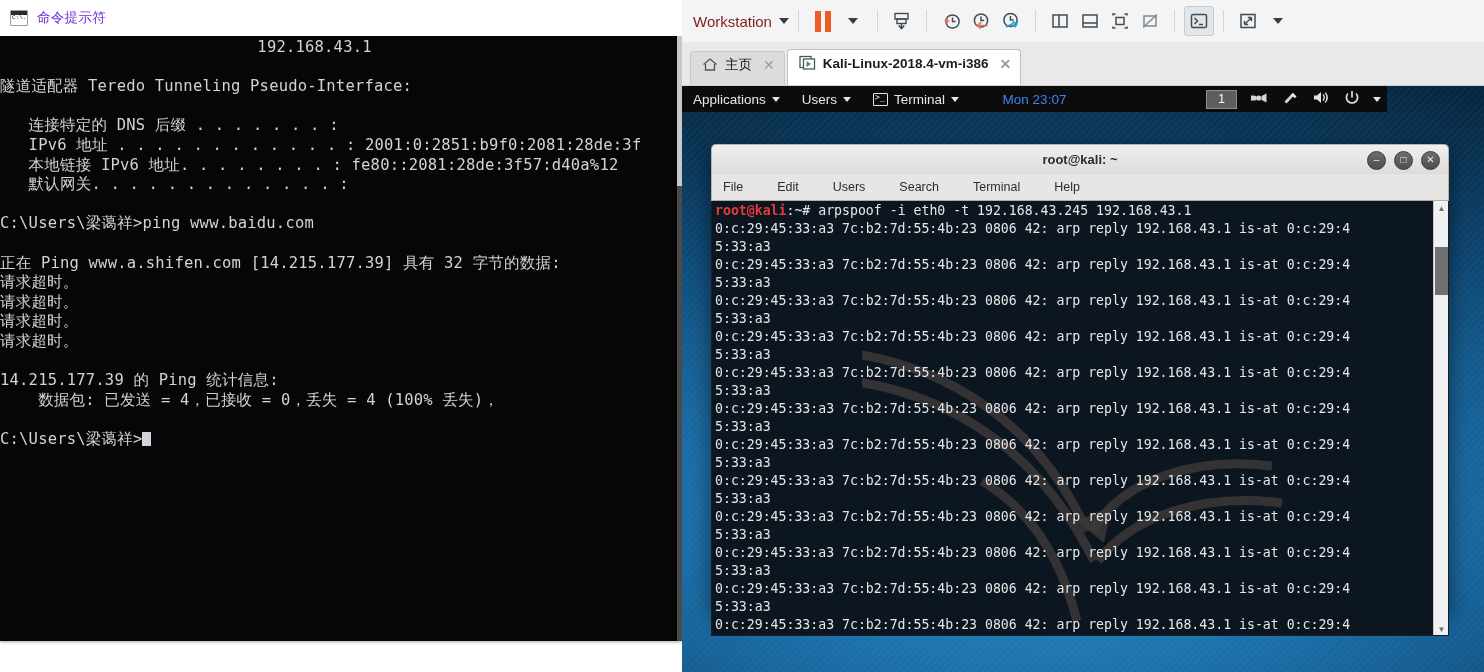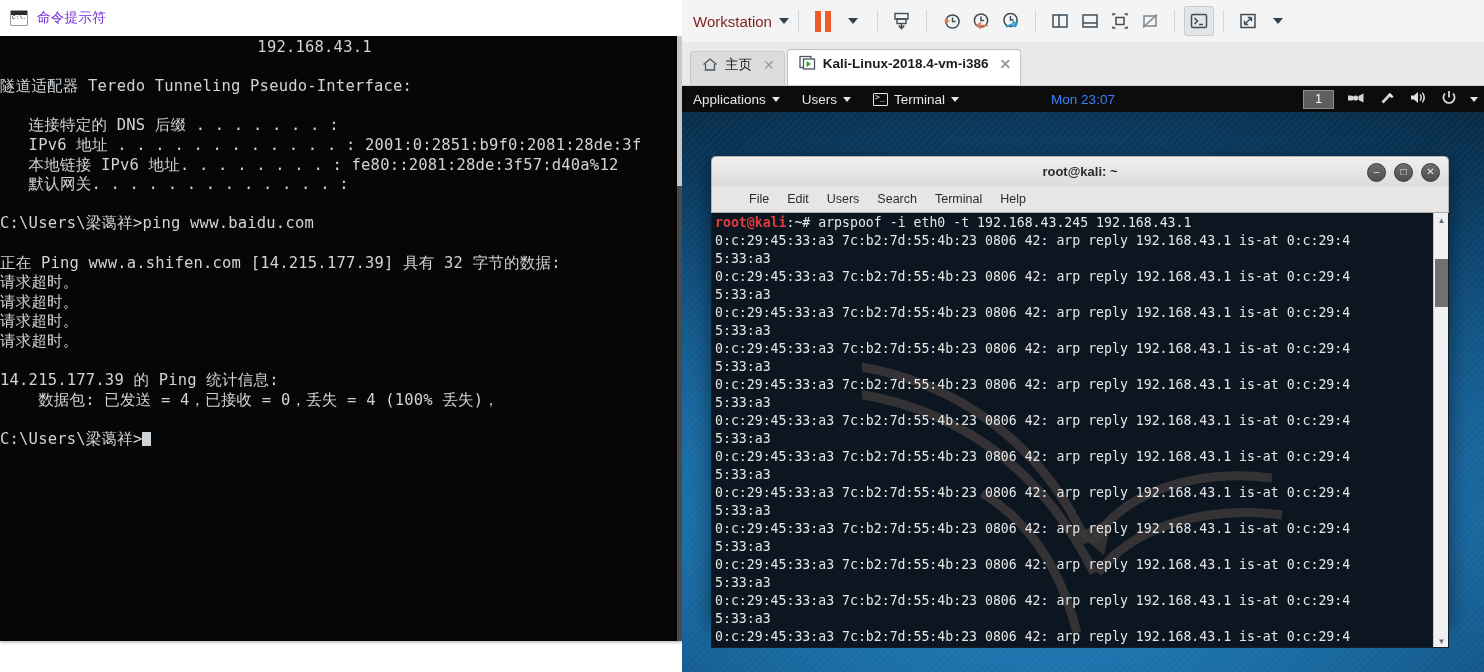--- a/index.html
+++ b/index.html
@@ -111,21 +111,21 @@
     overflow:hidden;
     background:
       radial-gradient(1100px 520px at 46% 72%, #2f9ad6 0%, #1b6ea8 34%, #0d4672 62%, #07263f 88%);
   }
   .guest-bg-stripes{
     position:absolute;inset:0;
     background:repeating-linear-gradient(135deg, rgba(255,255,255,.028) 0 2px, rgba(0,0,0,0) 2px 5px);
   }
   
   .gpanel{
-    position:absolute;left:0;top:0;width:802px;height:26px;background:#0c0c0c;
+    position:absolute;left:0;top:0;width:705px;height:26px;background:#0c0c0c;
     display:flex;align-items:center;color:#e8e8e8;font-size:13.5px;
   }
   .gp-item{display:flex;align-items:center;gap:6px;padding:0 11px;height:26px;}
   .caret-w{
     width:0;height:0;border-left:4.5px solid transparent;border-right:4.5px solid transparent;
     border-top:5.5px solid #e6e6e6;display:inline-block;
   }
   .term-mini{
     width:15px;height:13px;border:1.7px solid #e8e8e8;border-radius:1px;
     position:relative;display:inline-block;box-sizing:border-box;
@@ -136,21 +136,21 @@
   }
   .gp-clock{position:absolute;left:50%;transform:translateX(-50%);font-size:13.5px;color:#3b82f6;}
   .gp-right{position:absolute;right:6px;display:flex;align-items:center;gap:13px;height:26px;}
   .ws-ind{
     min-width:21px;height:17px;border:1px solid #8d8d8d;background:#5e5e5e;color:#fff;
     font-size:12px;display:flex;align-items:center;justify-content:center;padding:0 4px;
   }
 
   
   .term{
-    position:absolute;left:29px;top:70px;width:738px;height:467px;
+    position:absolute;left:29px;top:58px;width:738px;height:467px;
     box-shadow:0 6px 22px rgba(0,0,0,.55);
   }
   .term-tb{
     height:30px;
     background:linear-gradient(#f0efee,#dedcda);
     border:1px solid #b8b4b0;border-bottom:none;border-radius:5px 5px 0 0;
     display:flex;align-items:center;justify-content:center;position:relative;
     box-sizing:border-box;
   }
   .term-title{font-size:13px;color:#2b2b2b;font-weight:bold;}
@@ -158,21 +158,21 @@
   .tbtn{
     width:17px;height:17px;border-radius:50%;
     background:linear-gradient(#6e6e6e,#4e4e4e);
     border:1px solid #3a3a3a;
     display:flex;align-items:center;justify-content:center;
     color:#e9e9e9;font-size:10px;line-height:1;
   }
   .term-menu{
     height:27px;background:#e8e6e4;border-left:1px solid #b8b4b0;border-right:1px solid #b8b4b0;
     border-bottom:1px solid #b0aca8;
-    display:flex;align-items:center;gap:0;padding-left:28px;box-sizing:border-box;
+    display:flex;align-items:center;gap:16px;padding-left:2px;box-sizing:border-box;
   }
   .term-menu span{font-size:12.5px;color:#2c2c2c;padding:0 9px;}
   .term-screen{
     position:relative;height:435px;
     background:#0c1620;
     border-left:1px solid #13202c;border-right:1px solid #13202c;border-bottom:1px solid #13202c;
     overflow:hidden;box-sizing:border-box;
   }
   .dragon{
     position:absolute;left:150px;top:30px;width:460px;height:400px;opacity:.5;

